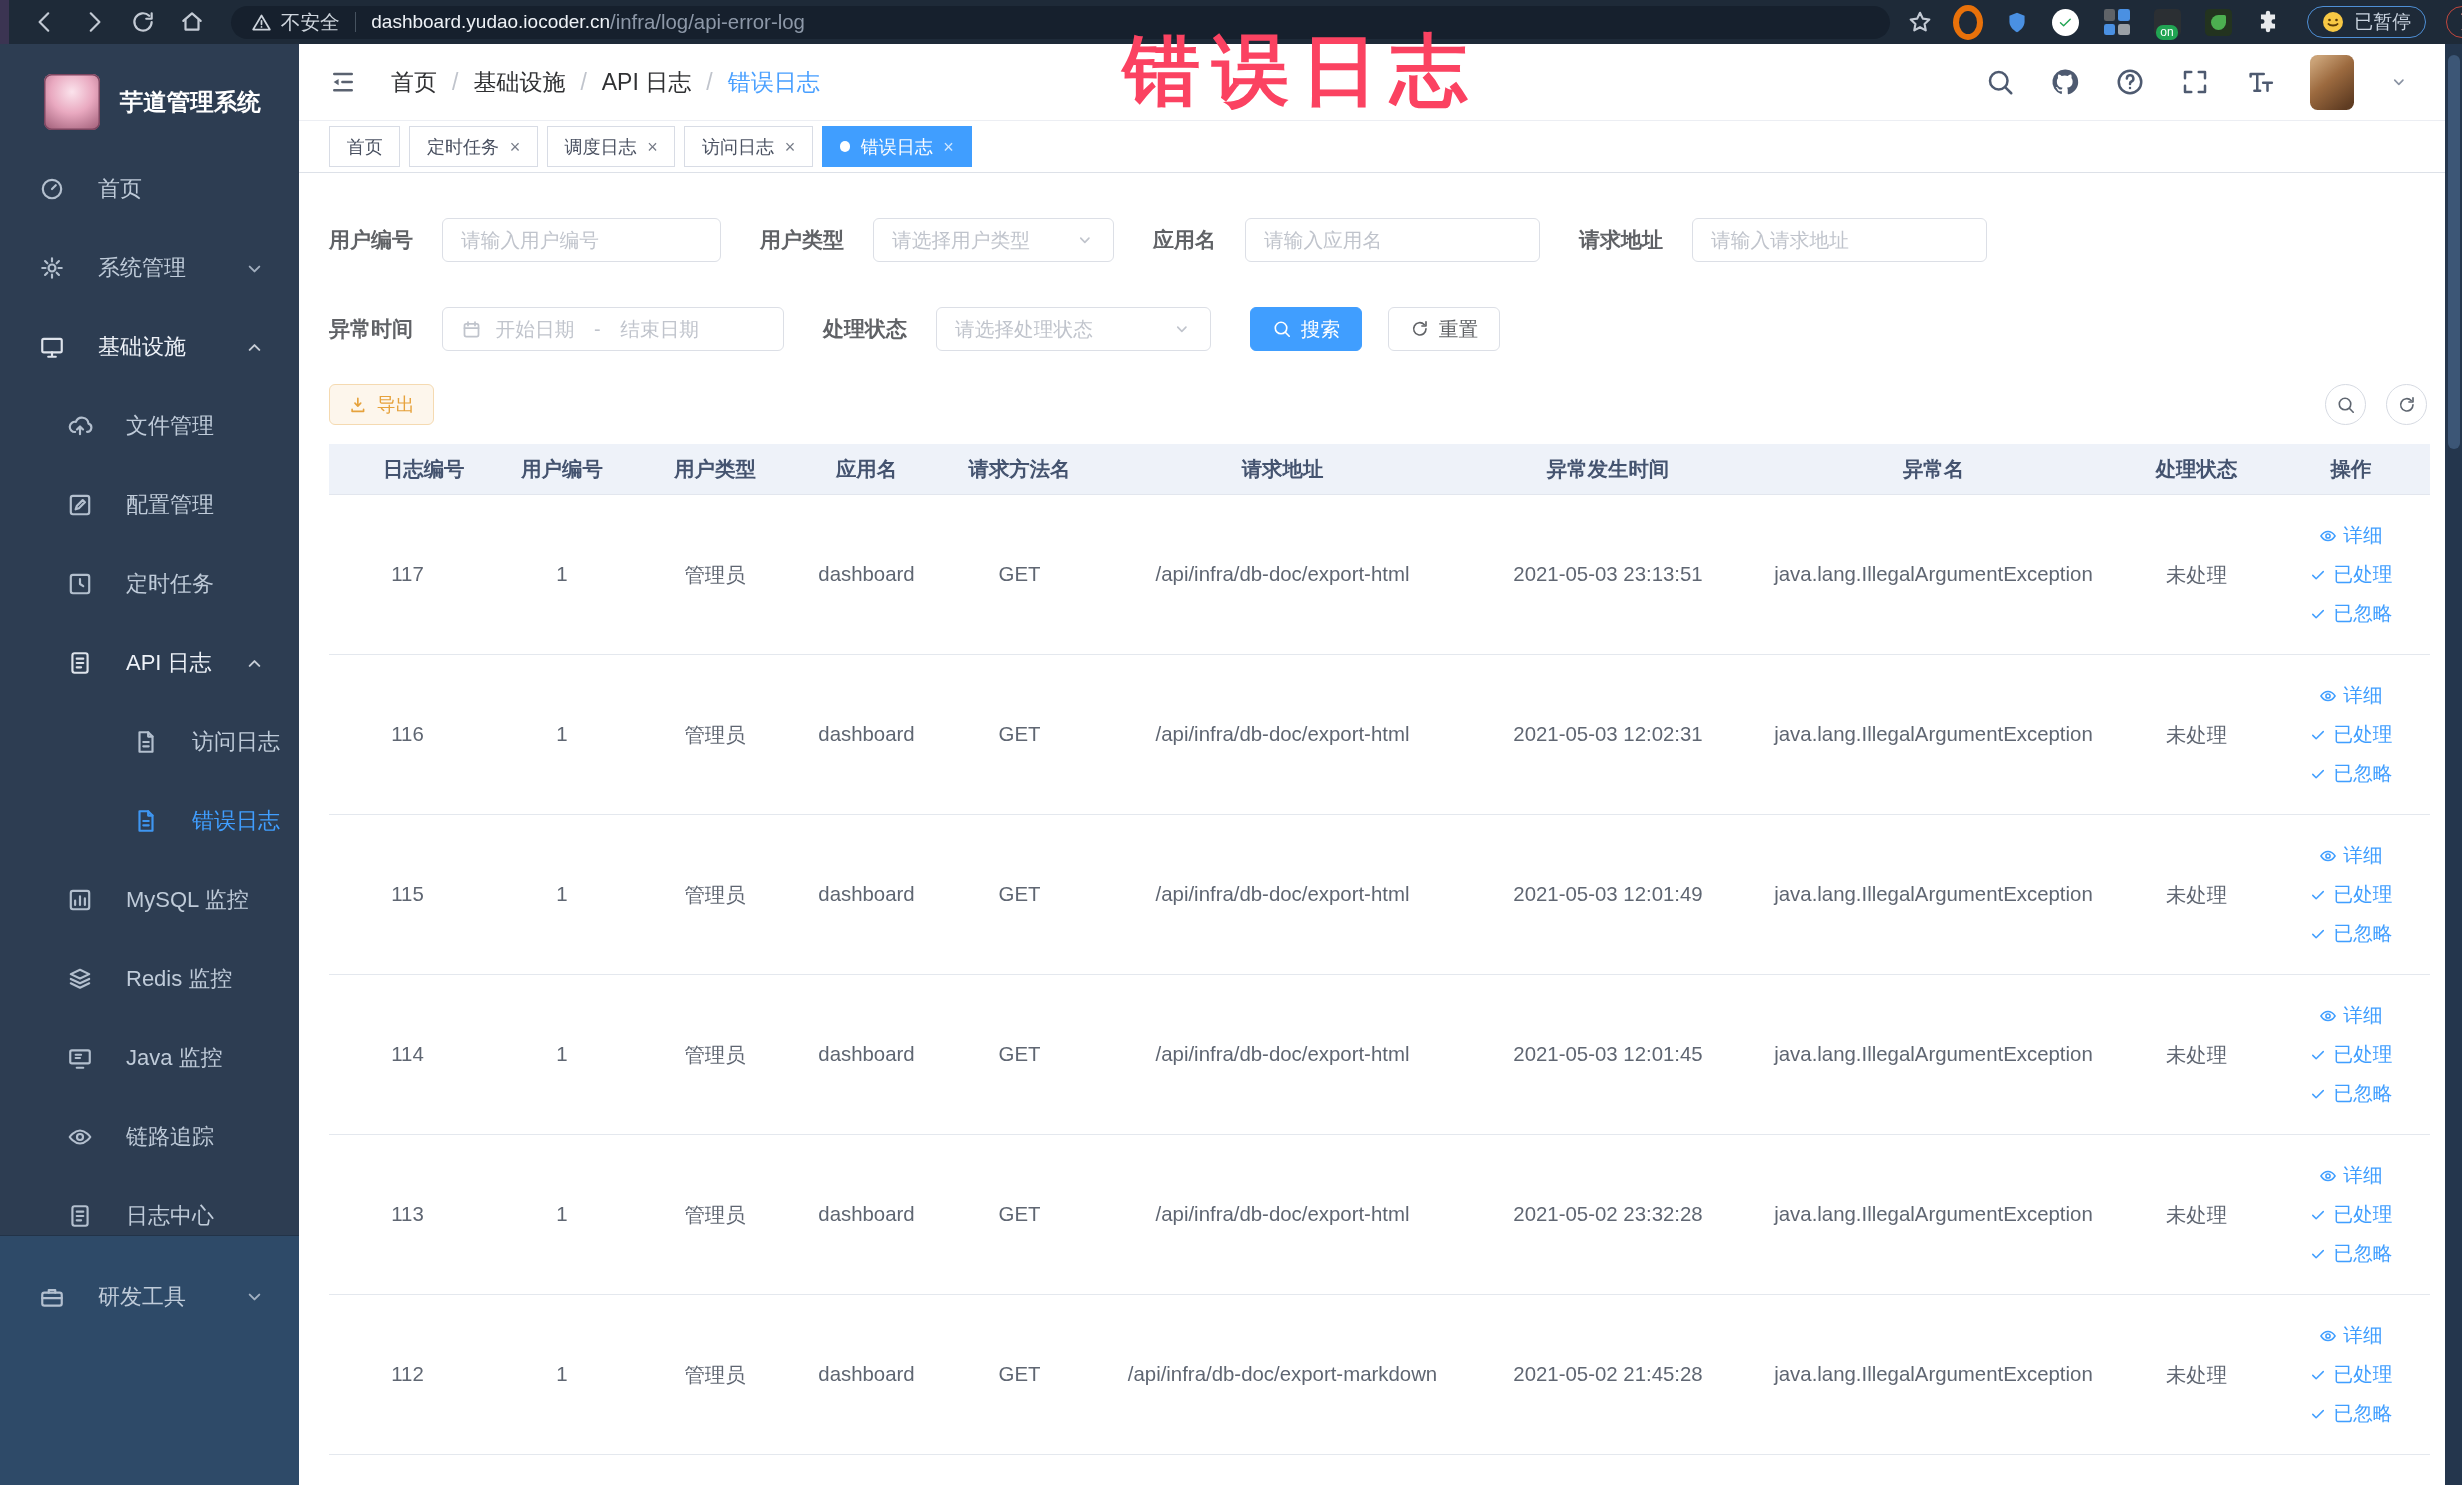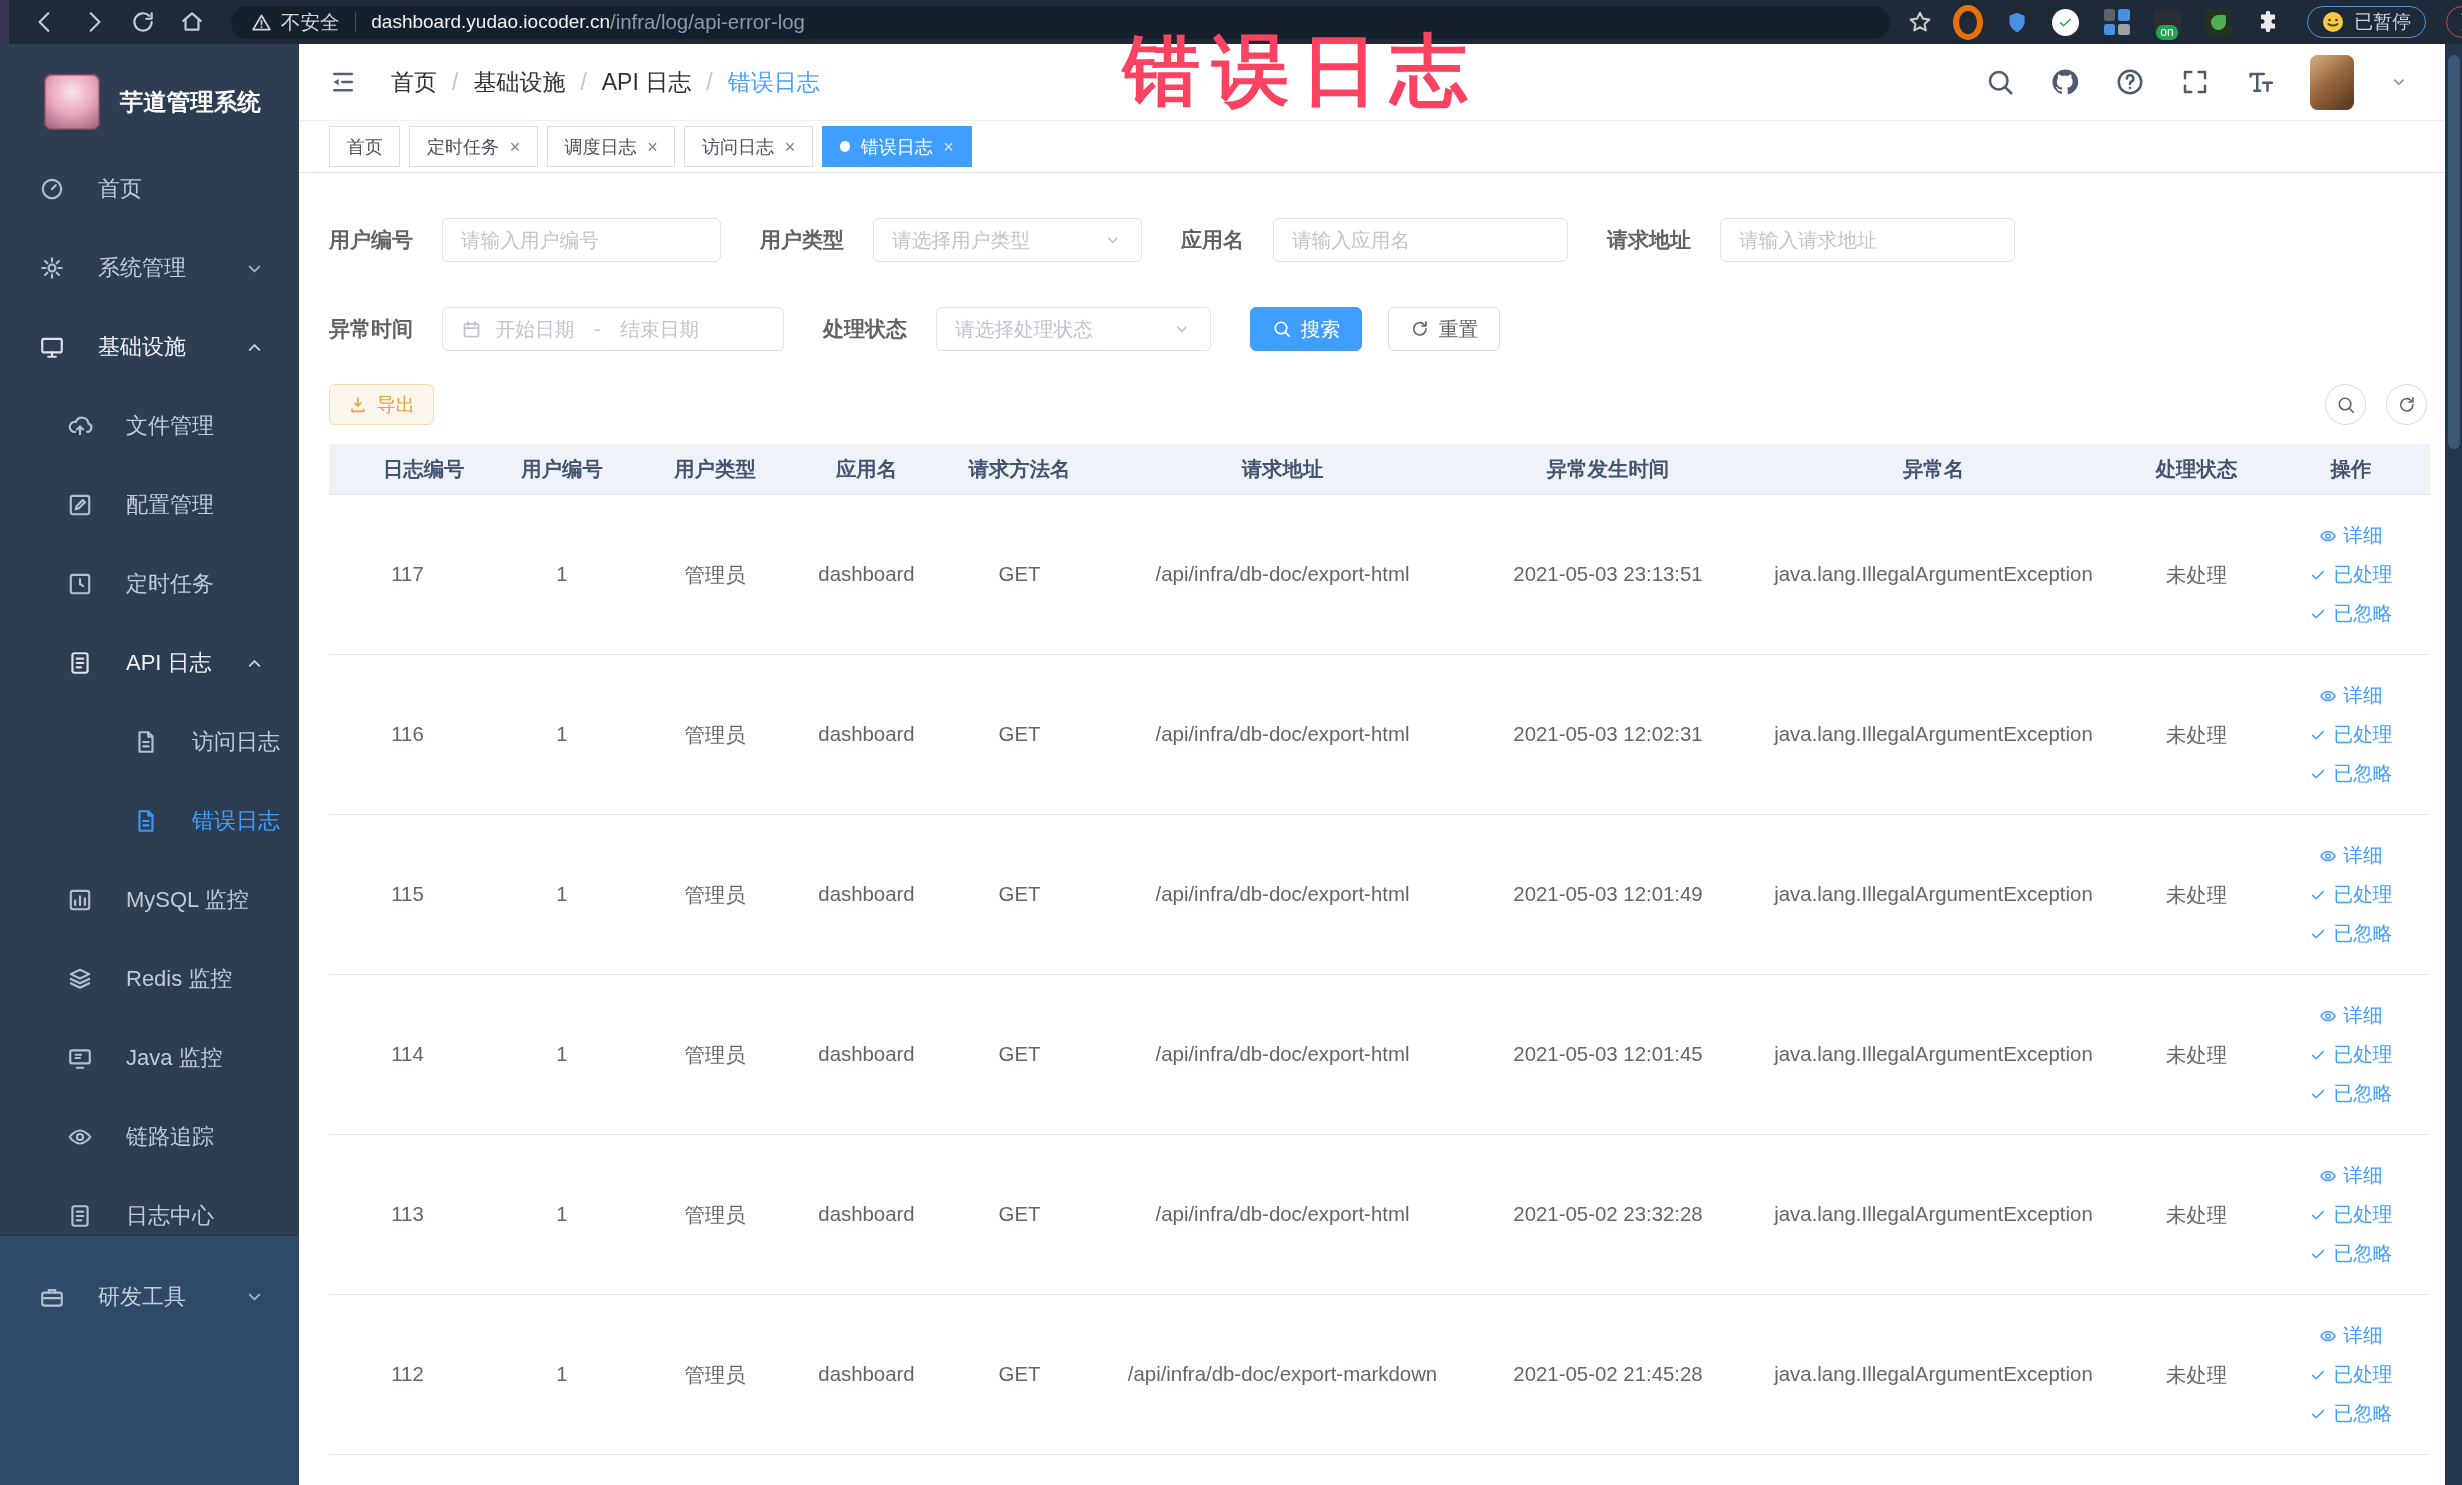--- a/index.html
+++ b/index.html
@@ -476,21 +476,21 @@
   <section>
     <div class="filter-row r1">
         <div class="f-group">
           <span class="f-label">用户编号</span>
           <div class="inp" style="width:279px;">
             <span class="ph">请输入用户编号</span>
           </div>
         </div>
         <div class="f-group">
           <span class="f-label">用户类型</span>
-          <div class="inp" style="width:269px;text-align:center;">
+          <div class="inp" style="width:241px;text-align:center;">
             <span class="ph">请选择用户类型</span>
             <span class="sel-caret" data-icon="chevron-down-icon">
               <svg viewBox="0 0 24 24" fill="none" stroke="currentColor" stroke-width="2" stroke-linecap="round" stroke-linejoin="round">
                 <path d="M7 10l5 5 5-5"></path>
               </svg>
             </span>
           </div>
         </div>
         <div class="f-group">
           <span class="f-label">应用名</span>

